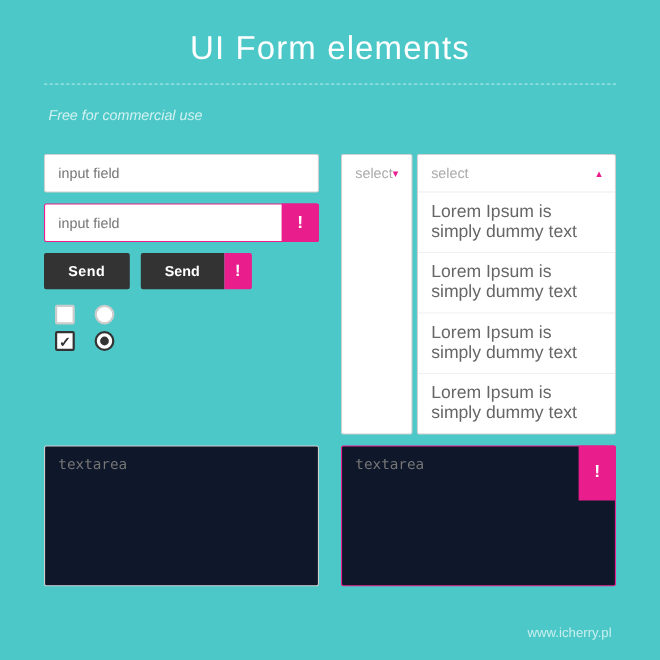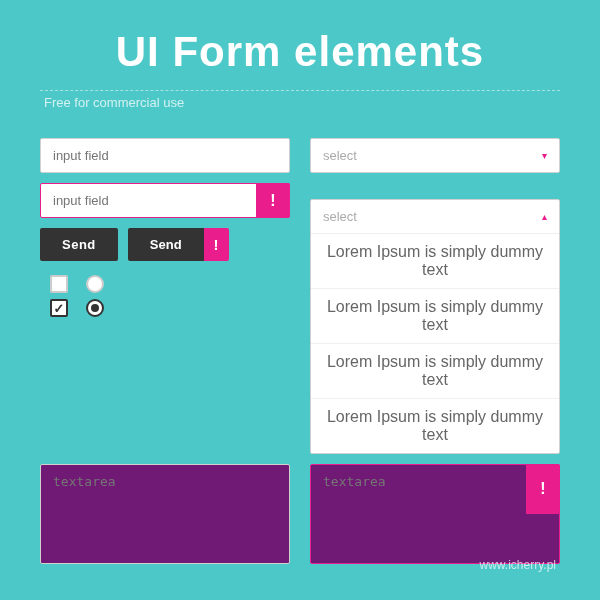--- a/index.html
+++ b/index.html
@@ -9,59 +9,59 @@
       height: 600px;
       background-color: #4dc8c8;
       font-family: 'Segoe UI', Arial, sans-serif;
       overflow: hidden;
       position: relative;
     }
 
     .page-title {
       text-align: center;
       color: white;
-      font-size: 42px;
-      font-weight: 700;
+      font-size: 30px;
+      font-weight: 400;
       padding-top: 28px;
       letter-spacing: 1px;
     }
 
     .divider {
       border: none;
       border-top: 1px dashed rgba(255,255,255,0.5);
       margin: 14px 40px 0 40px;
     }
 
     .subtitle {
       color: rgba(255,255,255,0.75);
       font-size: 13px;
-      margin: 4px 0 0 44px;
+      font-style: italic;
+      margin: 20px 0 0 44px;
     }
 
     .main-content {
       display: grid;
       grid-template-columns: 1fr 1fr;
       gap: 14px 20px;
       padding: 18px 40px 0 40px;
       margin-top: 10px;
     }
 
     
     .left-col {
       display: flex;
       flex-direction: column;
       gap: 10px;
     }
 
     
     .right-col {
       display: flex;
-      flex-direction: column;
-      gap: 26px;
-      text-align: center;
+      flex-direction: row;
+      gap: 4px;
     }
 
     
     .input-wrapper {
       position: relative;
       display: flex;
       align-items: center;
     }
 
     .form-input {
@@ -267,25 +267,25 @@
       padding: 0 40px;
       margin-top: 10px;
     }
 
     .textarea-wrapper {
       position: relative;
     }
 
     .form-textarea {
       width: 100%;
-      height: 100px;
+      height: 128px;
       padding: 9px 12px;
       border: 1px solid #d0d0d0;
       border-radius: 2px;
-      background: #701a75;
+      background: #0f172a;
       font-size: 13px;
       color: #aaa;
       resize: none;
       outline: none;
       vertical-align: top;
       display: block;
     }
 
     .textarea-error-wrapper {
       position: relative;
@@ -307,21 +307,21 @@
       align-items: center;
       justify-content: center;
       color: white;
       font-weight: bold;
       font-size: 16px;
       border-radius: 0 2px 0 0;
     }
 
     .footer-url {
       position: absolute;
-      bottom: 28px;
+      bottom: 18px;
       right: 44px;
       color: rgba(255,255,255,0.7);
       font-size: 12px;
     }
   </style>
 </head>
 <body>
 
 <h1 class="page-title">UI Form elements</h1>
 <hr class="divider">

